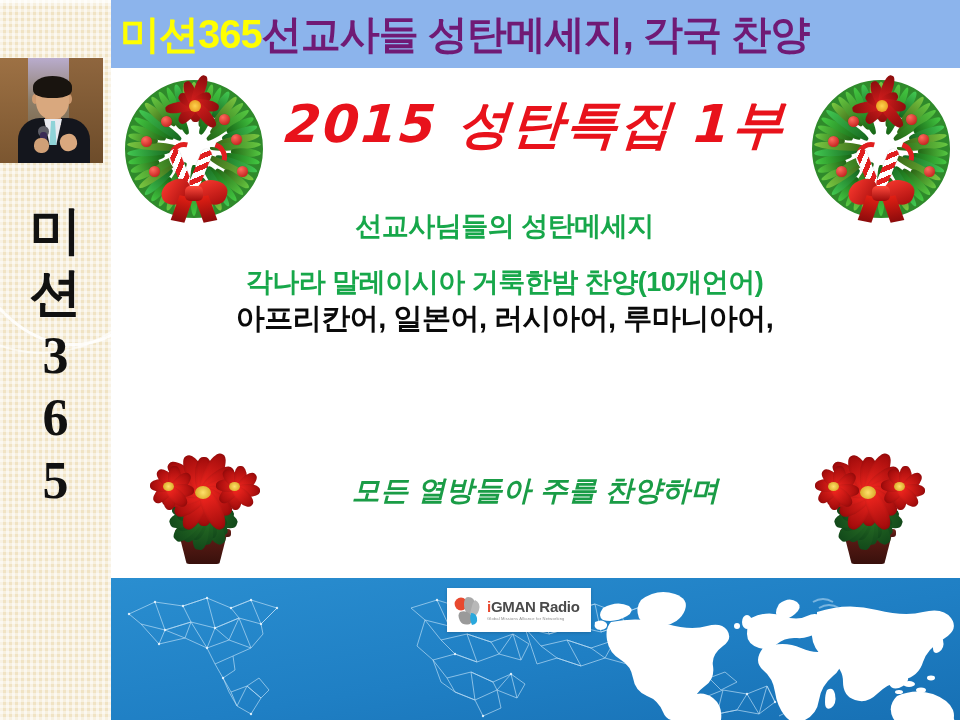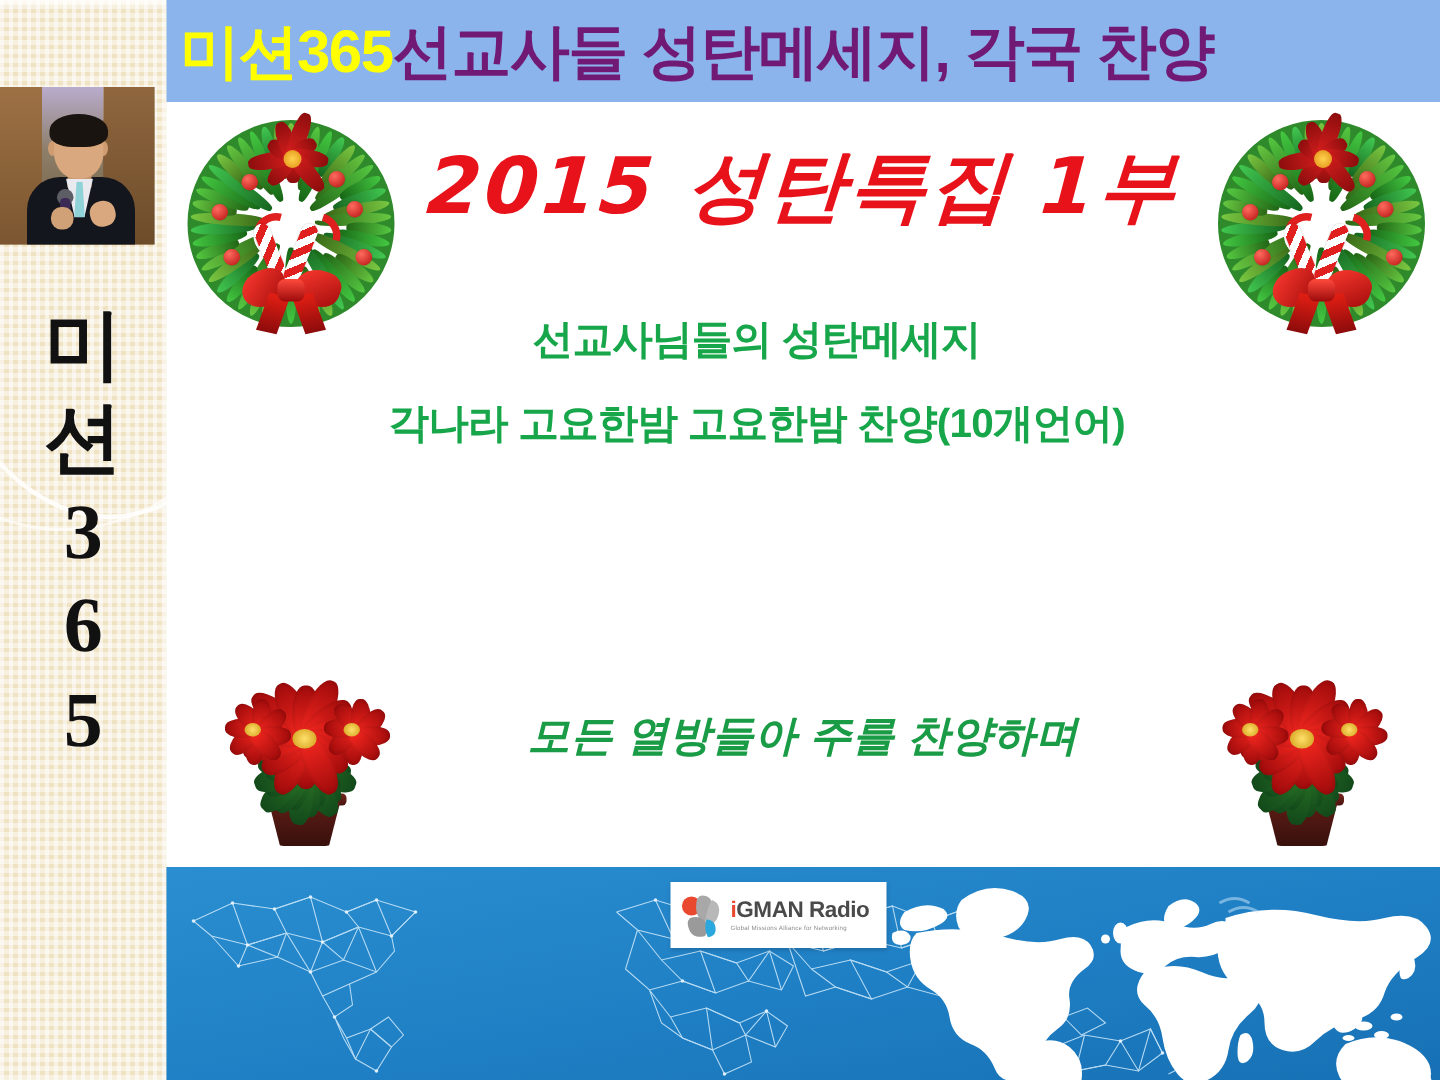--- a/index.html
+++ b/index.html
@@ -669,21 +669,22 @@
       <div class="wr-berry" style="left:118px;top:92px;"></div>
       <div class="wr-berry" style="left:42px;top:42px;"></div>
       <div class="wr-berry" style="left:100px;top:40px;"></div>
     </div>
 
     <div class="main-title">2015 성탄특집 1부</div>
 
     <div class="text-block">
       <div class="sec-heading">선교사님들의 성탄메세지</div>
       <div class="gap"></div>
-      <div class="sec-heading">각나라 고요한밤 고요한밤 찬양(10개언어)</div>
+      <div class="sec-heading">각나라 말레이시아 거룩한밤 찬양(10개언어)</div>
+      <div class="sec-line">아프리칸어,  일본어,  러시아어,  루마니아어,</div>
     </div>
 
     <div class="pot-wrap left">
       <div class="pot-rim"></div>
       <div class="pot-pot"></div>
       <div class="pot-leaves" id="leavesL">
           <i style="transform:rotate(-96deg);height:30px;"></i>
           <i style="transform:rotate(-83.2deg);height:35px;"></i>
           <i style="transform:rotate(-70.4deg);height:40px;"></i>
           <i style="transform:rotate(-57.599999999999994deg);height:31px;"></i>

